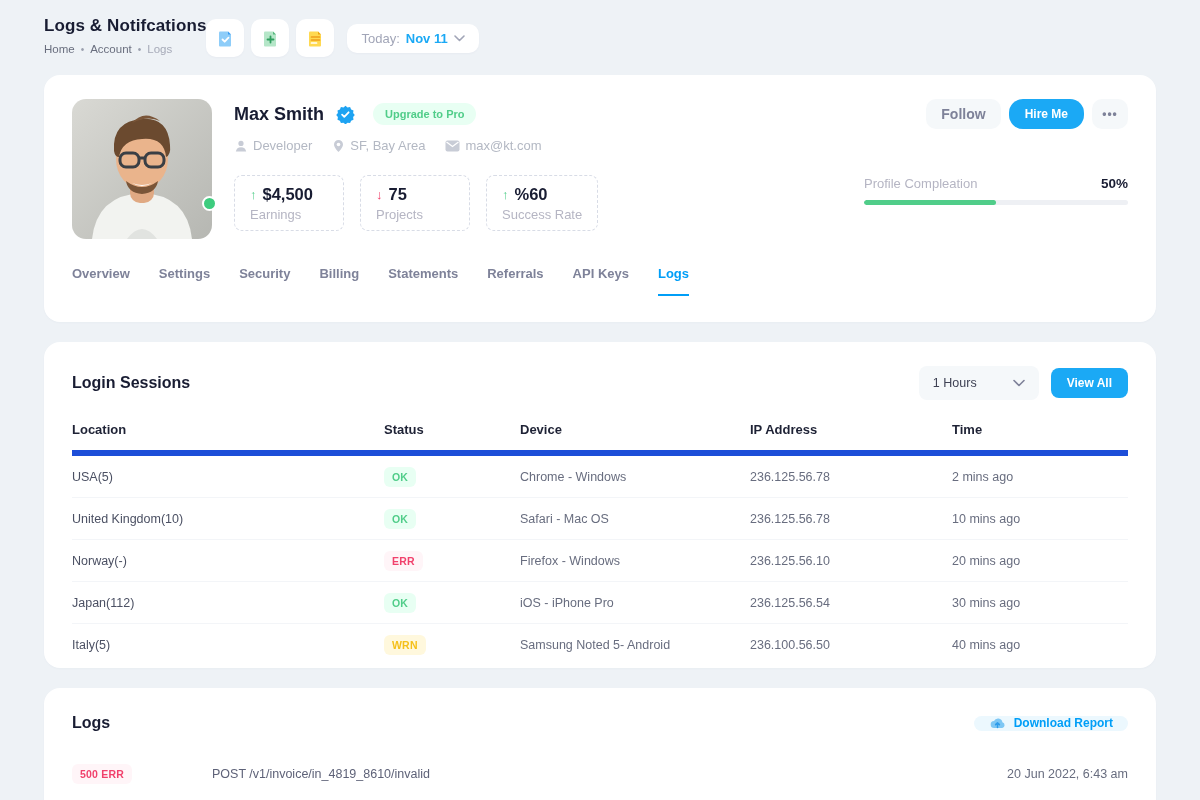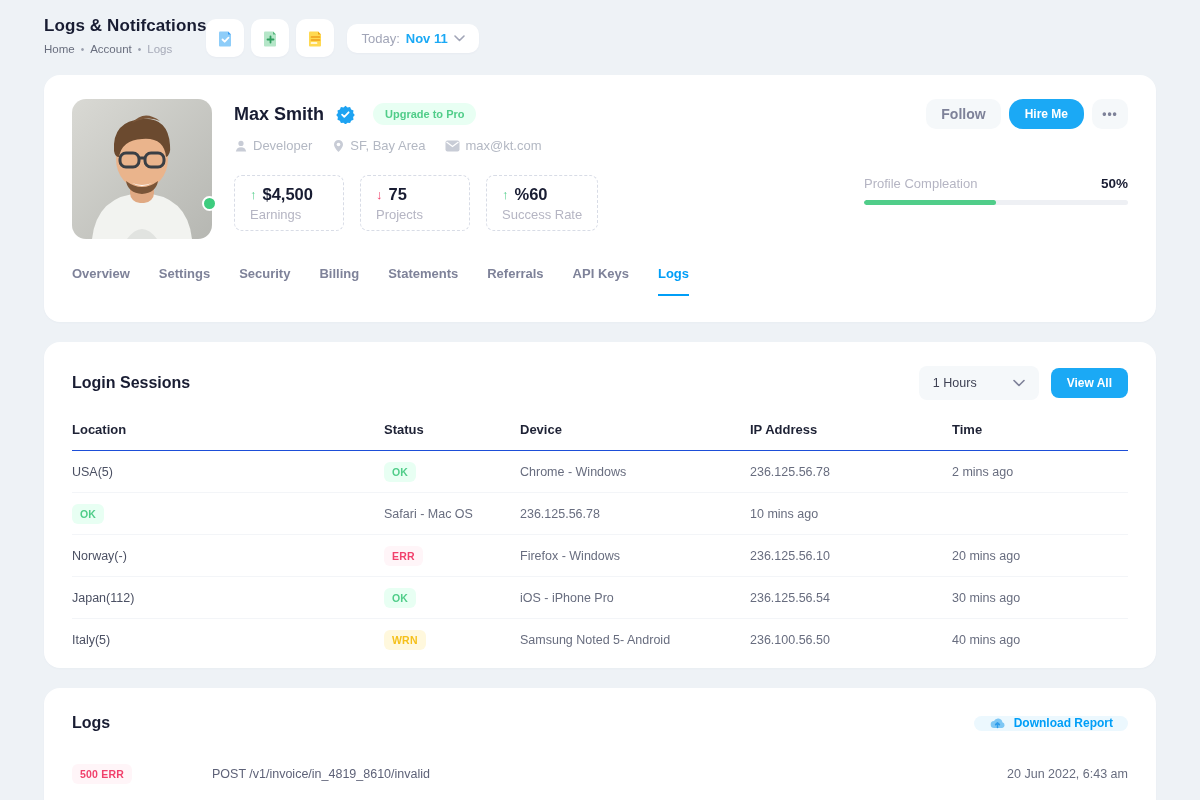--- a/index.html
+++ b/index.html
@@ -99,21 +99,21 @@
   .card-title { font-size: 16px; font-weight: 700; color: #181c32; }
   .head-actions { display: flex; gap: 12px; align-items: center; }
   .select-pill {
     height: 34px; background: #f5f8fa; border-radius: 8px; padding: 0 14px;
     display: flex; align-items: center; gap: 36px; font-size: 12.5px; color: #3f4254; cursor: pointer;
   }
   .view-all { border-radius: 8px; }
 
   .tbl { margin-top: 22px; }
   .tbl-row { display: grid; grid-template-columns: 312px 136px 230px 202px 1fr; align-items: center; }
-  .tbl-head { padding-bottom: 13px; border-bottom: 1px solid #1d4ed8; }
+  .tbl-head { padding-bottom: 13px; border-bottom: 6px solid #1d4ed8; }
   .tbl-head span { font-size: 13px; font-weight: 700; color: #1e2235; }
   .tbl-body .tbl-row { height: 42px; border-bottom: 1px solid #f3f5f8; }
   .tbl-body .tbl-row:last-child { border-bottom: none; }
   .cell { font-size: 12.5px; color: #686d7f; }
   .cell-loc { color: #4b5063; }
   .badge {
     display: inline-block; font-size: 10.5px; font-weight: 700; padding: 4px 8px;
     border-radius: 6px; letter-spacing: .2px;
   }
   .badge-ok  { color: #50cd89; background: #e8fff3; }
@@ -345,20 +345,21 @@
       <div class="tbl-body" id="sessions-body">
   <div class="tbl-row">
     <span class="cell cell-loc">USA(5)</span>
     <span><span class="badge badge-ok">OK</span></span>
     <span class="cell">Chrome - Windows</span>
     <span class="cell">236.125.56.78</span>
     <span class="cell">2 mins ago</span>
   </div>
 
   <div class="tbl-row">
+    <span class="cell cell-loc">United Kingdom(10)</span>
     <span><span class="badge badge-ok">OK</span></span>
     <span class="cell">Safari - Mac OS</span>
     <span class="cell">236.125.56.78</span>
     <span class="cell">10 mins ago</span>
   </div>
 
   <div class="tbl-row">
     <span class="cell cell-loc">Norway(-)</span>
     <span><span class="badge badge-err">ERR</span></span>
     <span class="cell">Firefox - Windows</span>

